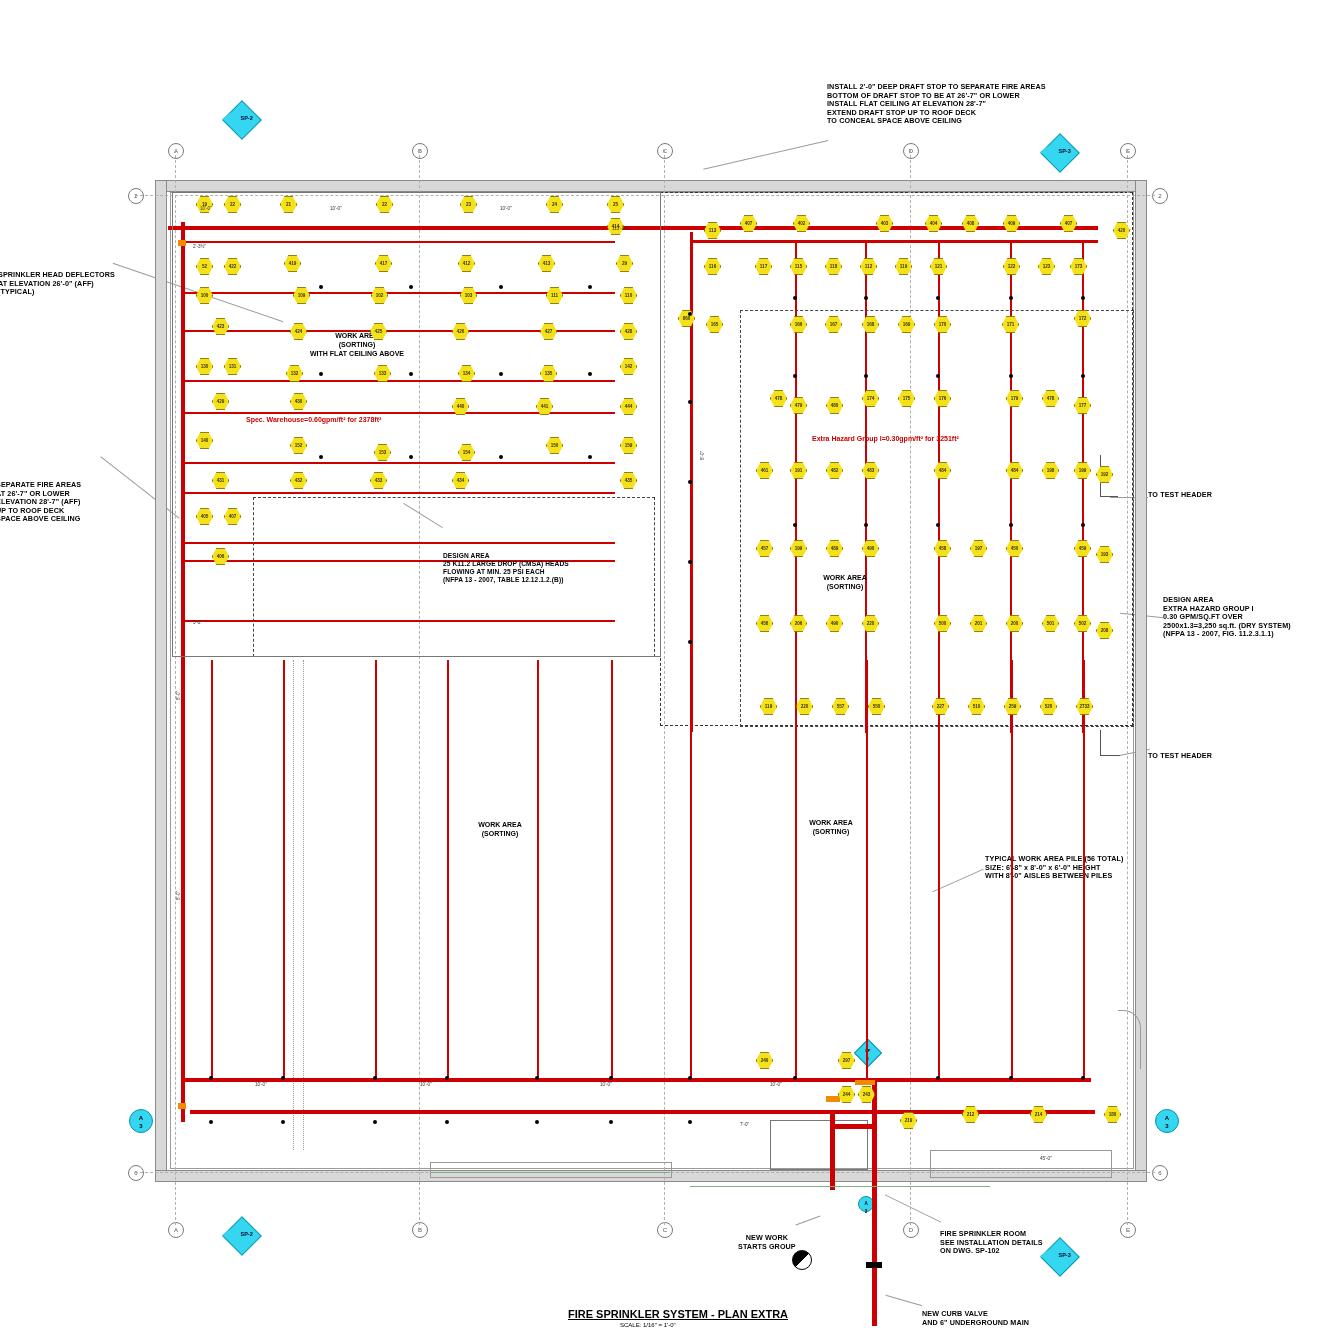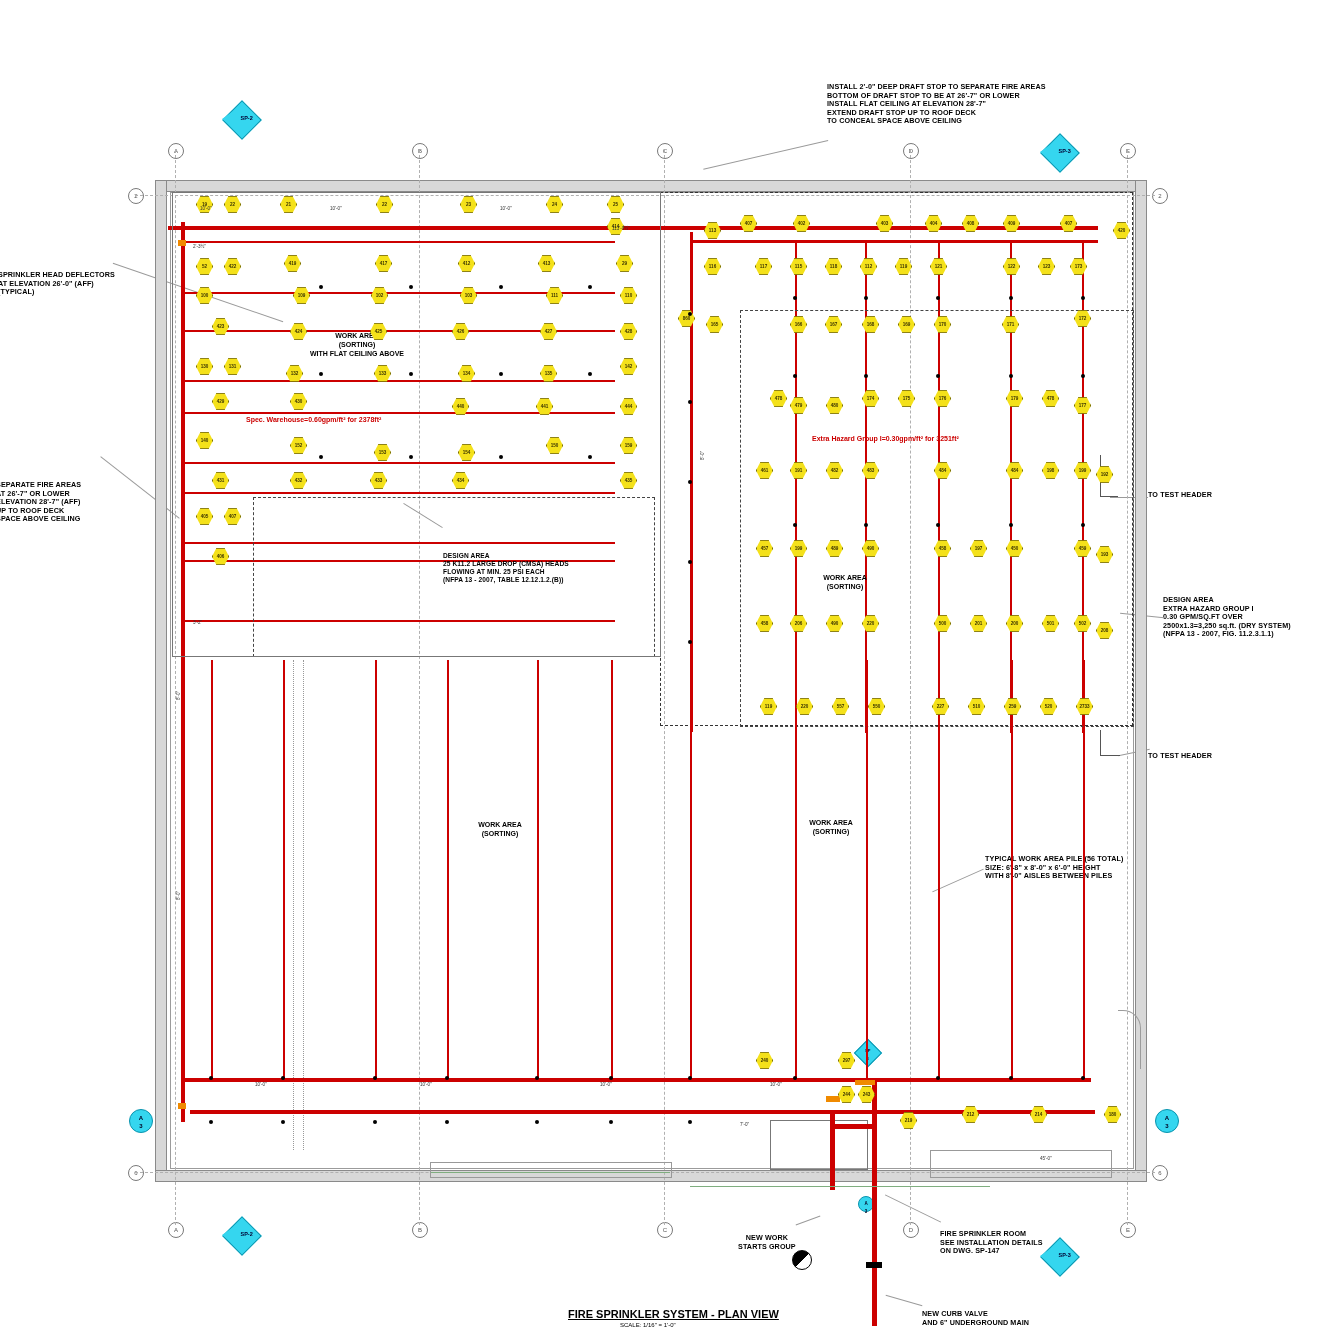--- a/index.html
+++ b/index.html
@@ -203,21 +203,21 @@
 (NFPA 13 - 2007, FIG. 11.2.3.1.1)</div>
   <div class="thinline" style="left:1120px; top:615px; width:44px; height:1px; transform:rotate(6deg);"></div>
 
   <div class="note" style="left:985px; top:855px;">TYPICAL WORK AREA PILE (56 TOTAL)
 SIZE: 6'-8" x 8'-0" x 6'-0" HEIGHT
 WITH 8'-0" AISLES BETWEEN PILES</div>
   <div class="thinline" style="left:930px; top:880px; width:56px; height:1px; transform:rotate(-24deg);"></div>
 
   <div class="note" style="left:940px; top:1230px;">FIRE SPRINKLER ROOM
 SEE INSTALLATION DETAILS
-ON DWG. SP-147</div>
+ON DWG. SP-102</div>
   <div class="thinline" style="left:882px; top:1208px; width:62px; height:1px; transform:rotate(26deg);"></div>
 
   <div class="note" style="left:738px; top:1234px; text-align:center;">NEW WORK
 STARTS GROUP</div>
   <div class="thinline" style="left:795px; top:1220px; width:26px; height:1px; transform:rotate(-20deg);"></div>
 
   <div class="note" style="left:922px; top:1310px;">NEW CURB VALVE
 AND 6" UNDERGROUND MAIN</div>
   <div class="thinline" style="left:885px; top:1300px; width:38px; height:1px; transform:rotate(16deg);"></div>
 
@@ -589,16 +589,16 @@
   <div class="dimtext-v" style="left:176px; top:700px;">8'-0"</div>
   <div class="dimtext-v" style="left:176px; top:900px;">8'-0"</div>
   <div class="dimtext-v" style="left:700px; top:460px;">8'-0"</div>
 
   <div class="solid-box" style="left:430px; top:1162px; width:240px; height:14px; border-color:#999;"></div>
   <div class="solid-box" style="left:930px; top:1150px; width:180px; height:26px; border-color:#999;"></div>
   <div class="northsym" style="left:792px; top:1250px;"></div>
 
   <div style="position:absolute; left:1118px; top:1010px; width:22px; height:58px; border-right:1px solid #9b9b9b; border-top:1px solid #9b9b9b; border-radius:0 18px 0 0;"></div>
 
-  <div class="title" style="left:568px; top:1308px;">FIRE SPRINKLER SYSTEM - PLAN VIEW</div>
+  <div class="title" style="left:568px; top:1308px;">FIRE SPRINKLER SYSTEM - PLAN EXTRA</div>
   <div class="subtitle" style="left:620px; top:1322px;">SCALE: 1/16" = 1'-0"</div>
 
 </div>
 
 </body></html>

